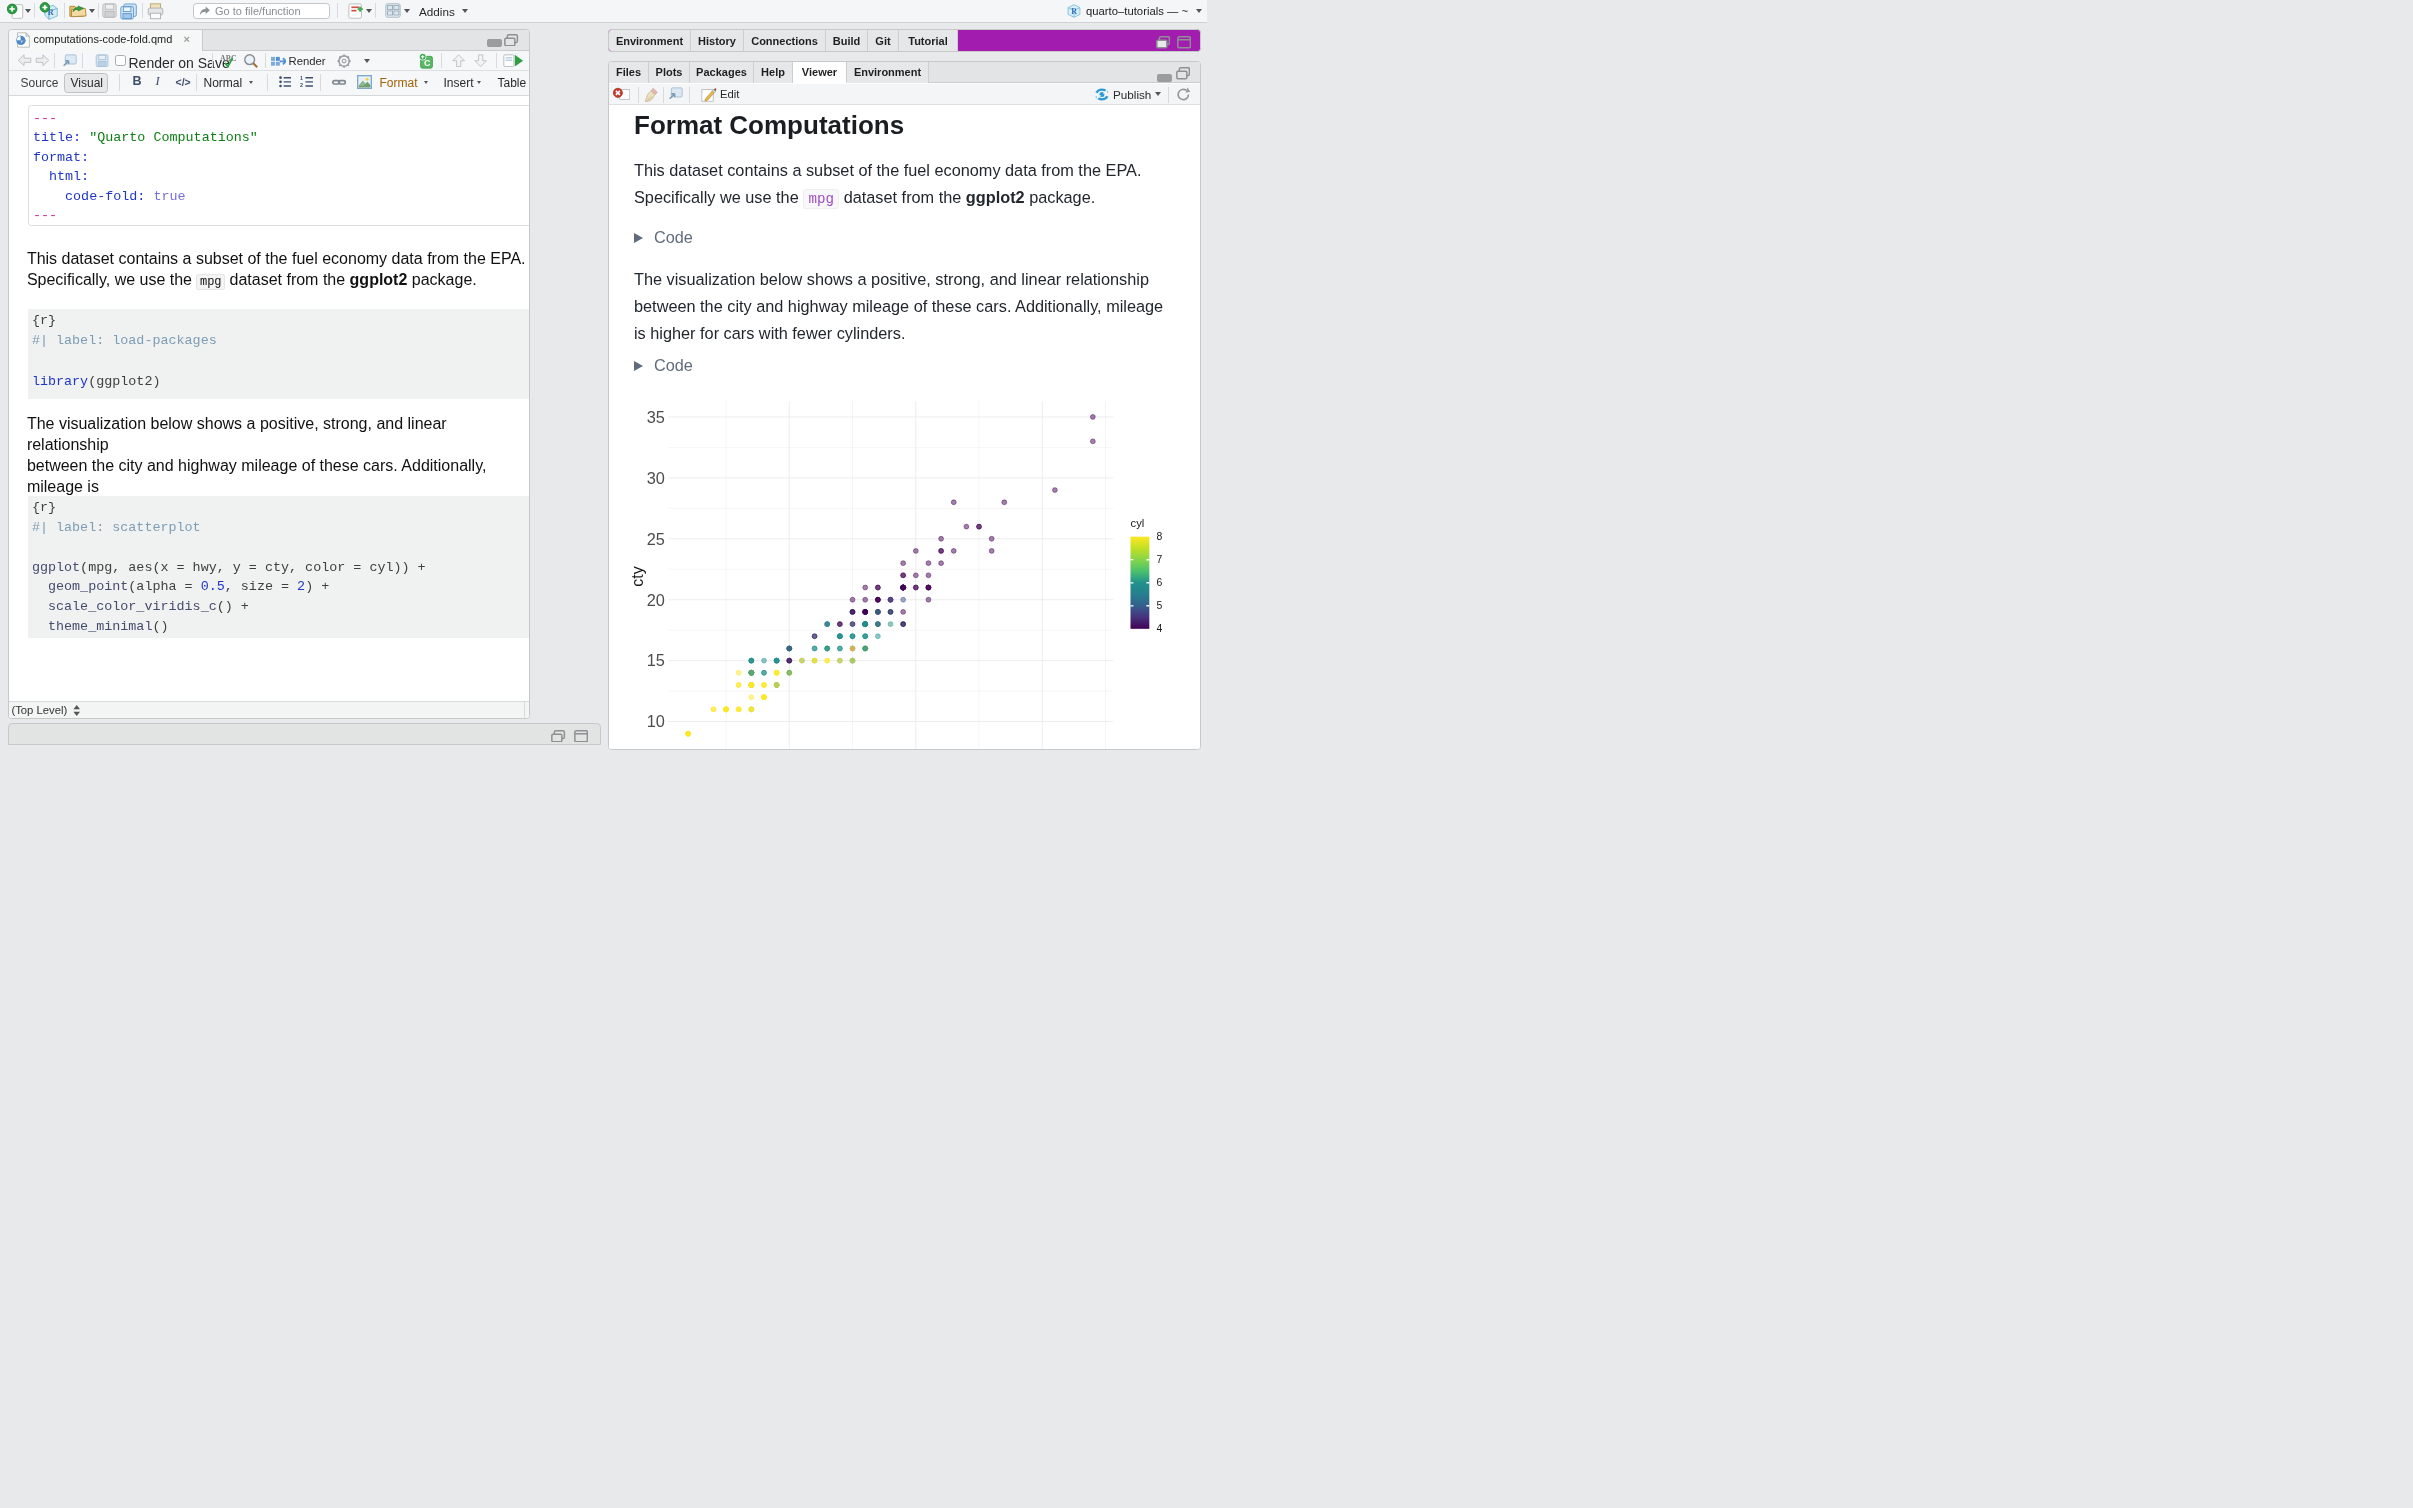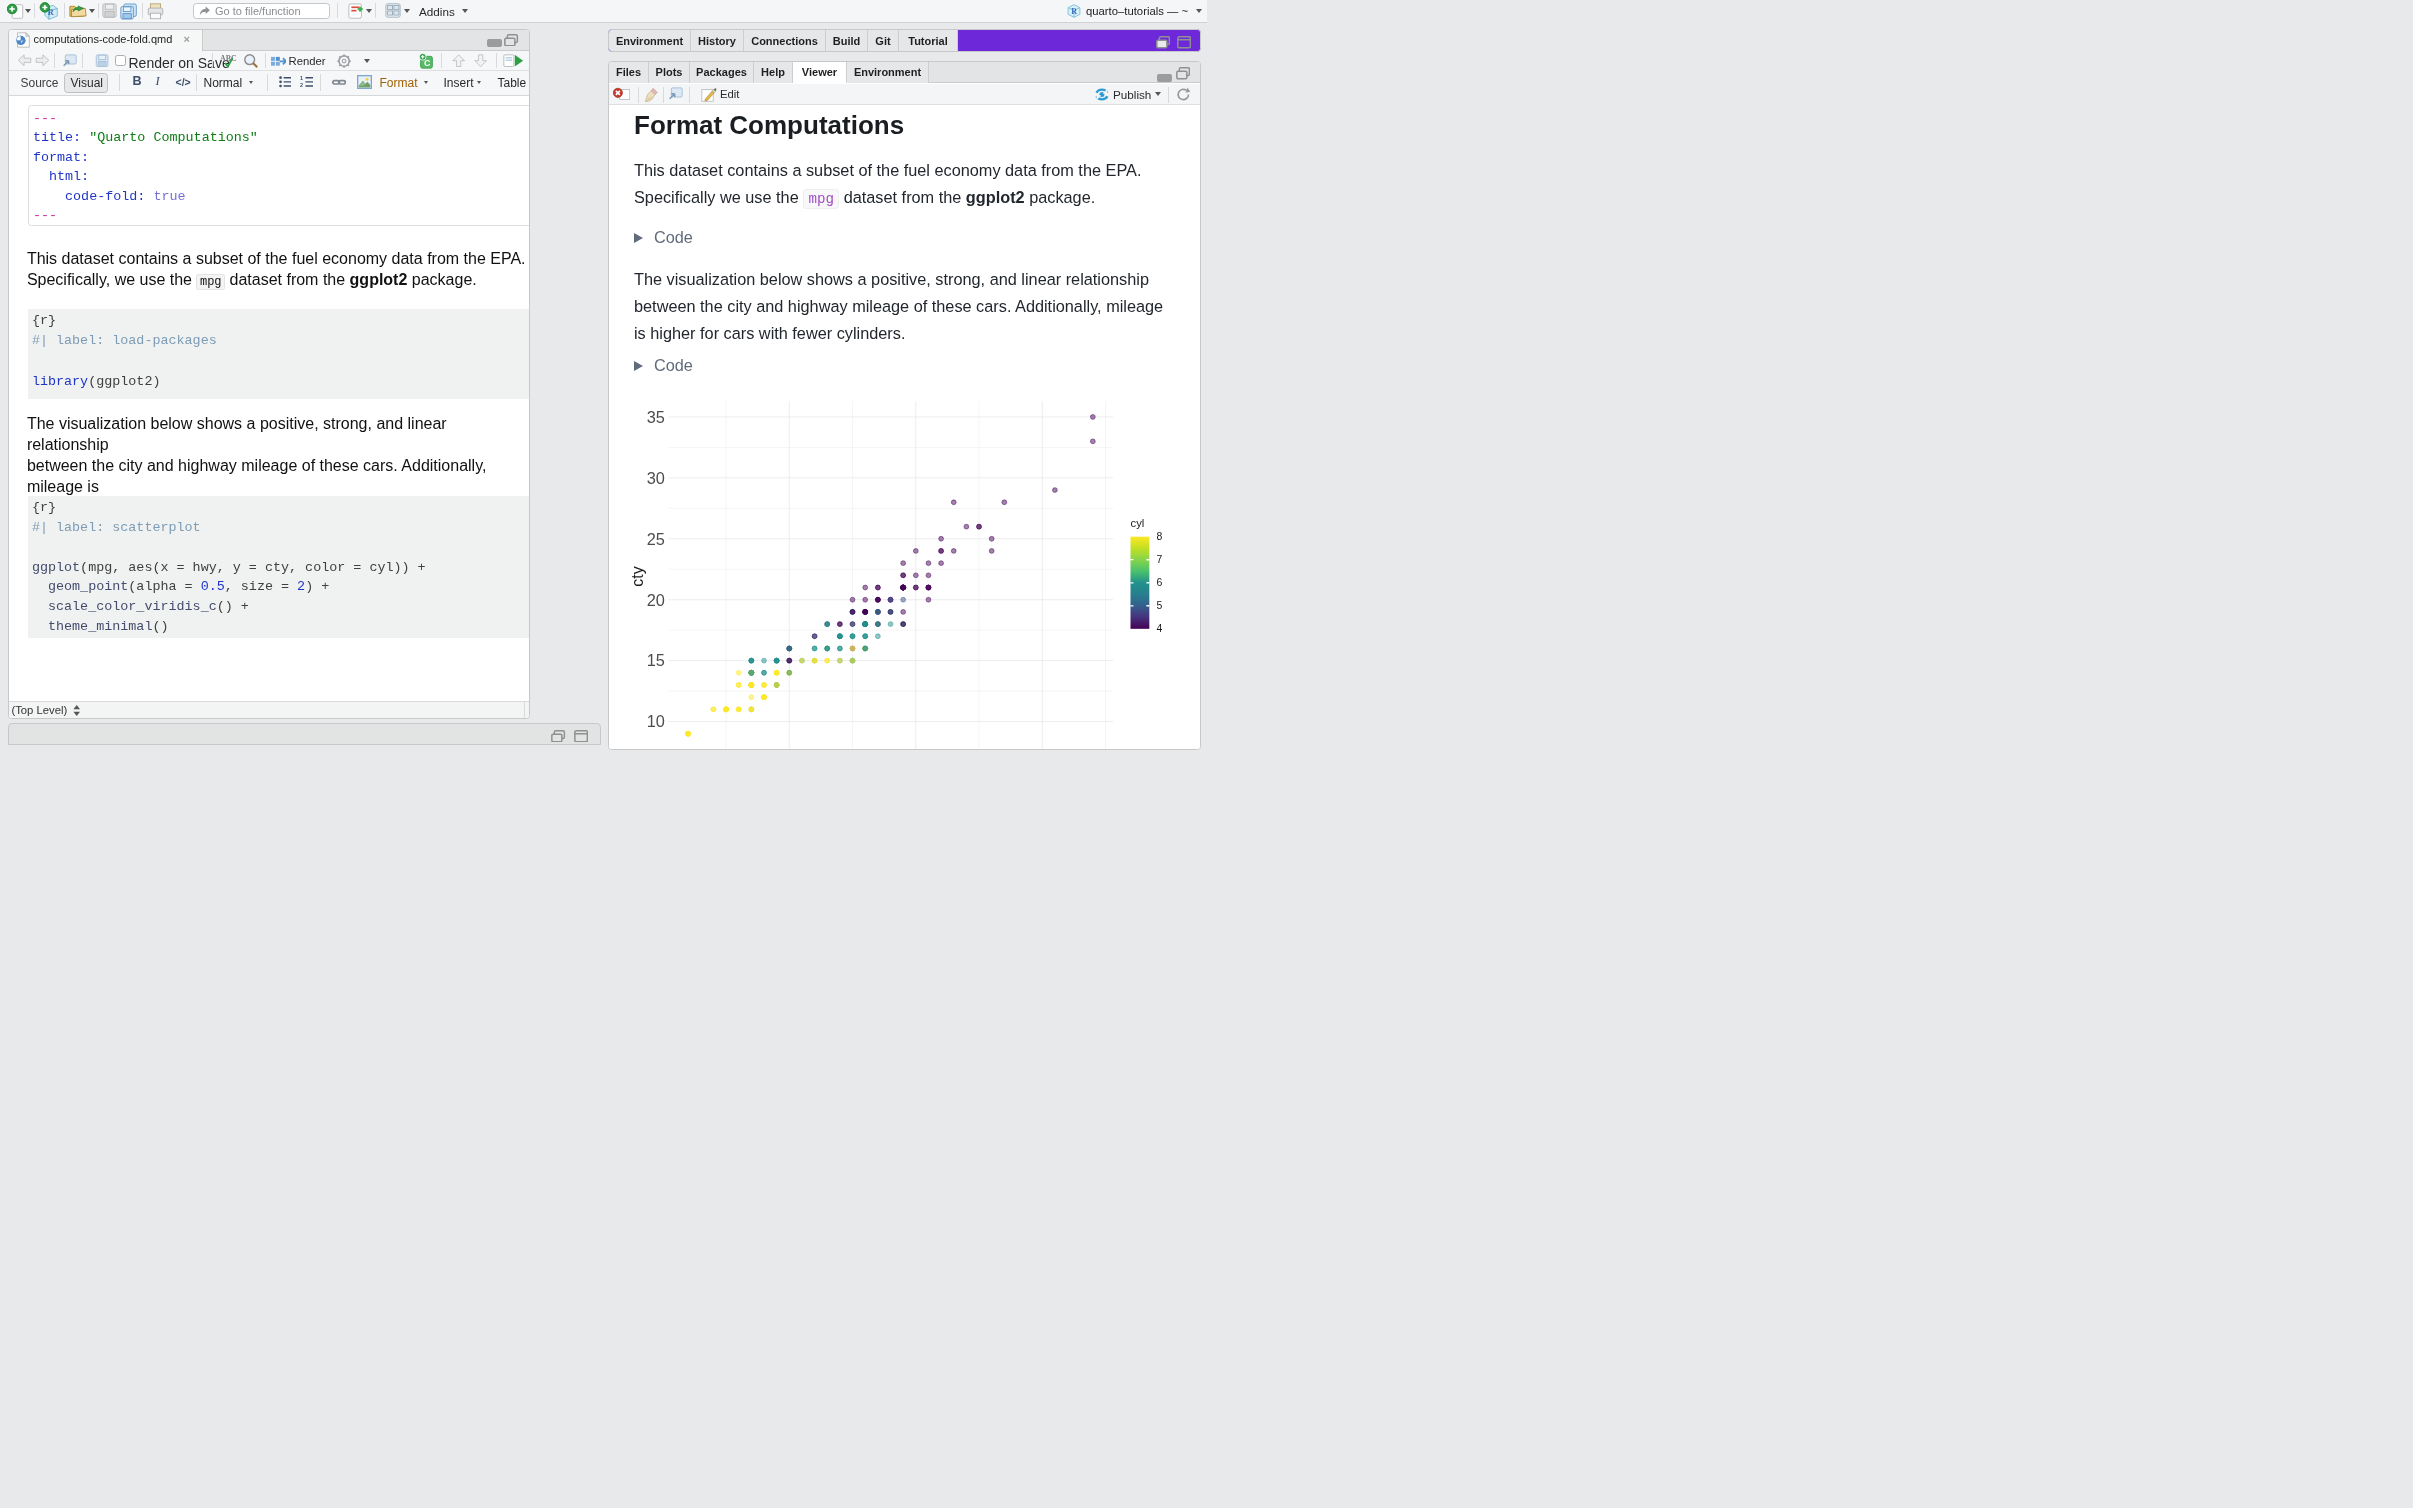--- a/index.html
+++ b/index.html
@@ -3,21 +3,21 @@
 <meta charset="utf-8">
 <style>
 * { margin:0; padding:0; box-sizing:border-box; }
 html,body { width:1207px; height:754px; overflow:hidden; font-family:"Liberation Sans", sans-serif; }
 body { background:#e7e9ea; position:relative; }
 .abs { position:absolute; }
 #toolbar { position:absolute; left:0; top:0; width:1207px; height:22.6px; background:#f5f6f7; border-bottom:0.8px solid #cfd1d2; }
 .pane { position:absolute; background:#fff; border:0.8px solid #c6c8ca; border-radius:3.4px; }
 #lpane { left:7.5px; top:28.5px; width:522px; height:690px; overflow:hidden; }
 #consolebar { left:7.5px; top:723px; width:593px; height:22px; background:#e2e3e3; border:0.8px solid #c6c8c9; border-radius:4.2px 4.2px 0 0; overflow:hidden;}
-#rtop { left:608px; top:28.5px; width:593px; height:23.5px; background:#6d28d9; overflow:hidden; }
+#rtop { left:608px; top:28.5px; width:593px; height:23.5px; background:#a21caf; overflow:hidden; }
 #rbot { left:608px; top:61px; width:593px; height:689px; overflow:hidden; }
 
 #tabrow { position:absolute; left:0; top:0; width:100%; height:21px; background:#e3e4e5; border-bottom:0.8px solid #c9cbcc; }
 #filetab { position:absolute; left:0; top:0; width:194px; height:21px; background:#f6f7f7; border-right:0.8px solid #c9cbcc; border-radius:3.4px 0 0 0; }
 #edtb1 { position:absolute; left:0; top:21px; width:100%; height:20px; background:#f6f7f8; border-bottom:0.8px solid #dddfe0; }
 #edtb2 { position:absolute; left:0; top:41px; width:100%; height:25px; background:#f6f7f8; border-bottom:0.8px solid #d6d8d9; }
 #edcontent { position:absolute; left:0; top:66px; width:100%; height:605px; background:#fff; }
 #edstatus { position:absolute; left:0; top:671px; width:100%; height:17.6px; background:#f3f4f4; border-top:0.8px solid #d9dadb; font-size:11.3px; color:#333; }
 .sep { display:inline-block; width:0.8px; background:#d8dadb; }
 .caret { display:inline-block; width:0; height:0; border-left:3.4px solid transparent; border-right:3.4px solid transparent; border-top:4.2px solid #404040; }

